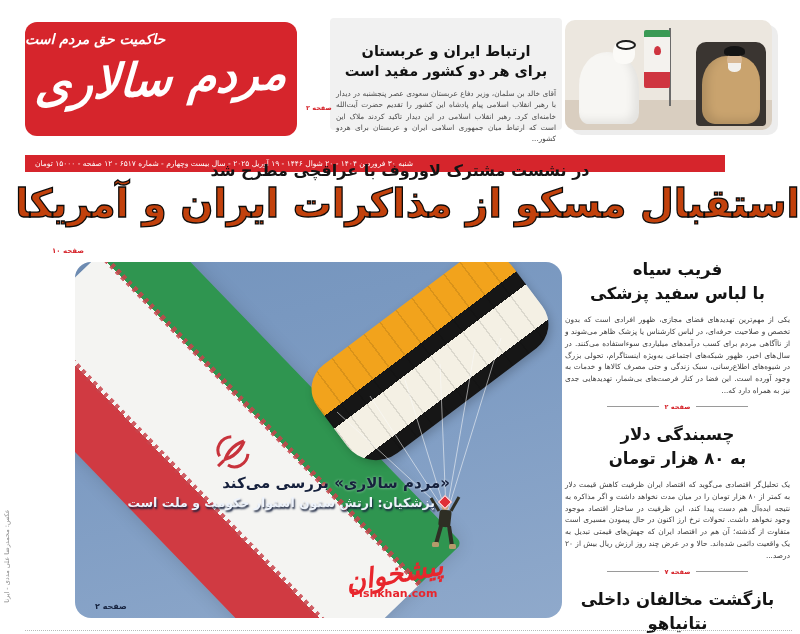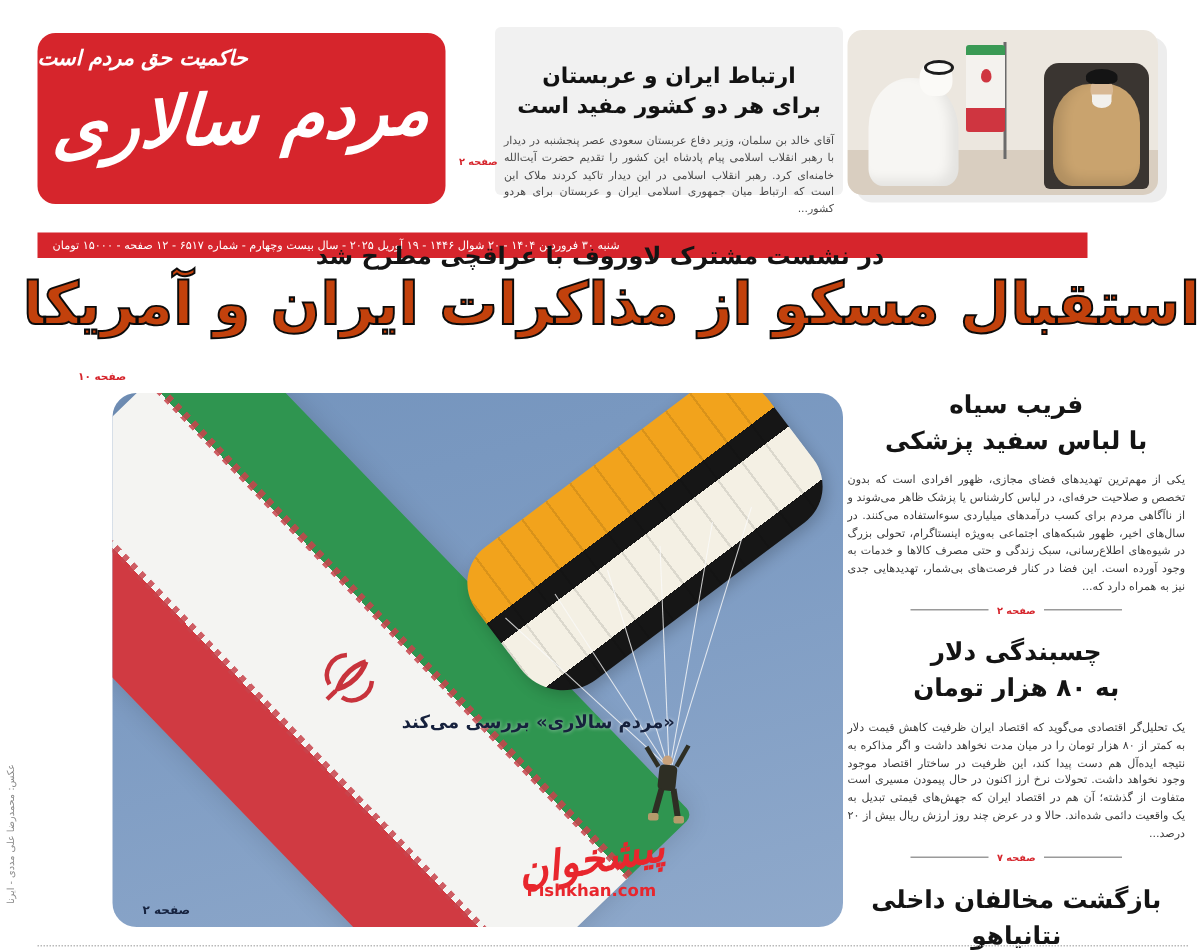--- a/index.html
+++ b/index.html
@@ -75,21 +75,21 @@
   .flag svg{position:absolute;left:46%;top:38%;}
   .chute{position:absolute;left:235px;top:37px;width:240px;height:115px;transform:rotate(-37deg);
             border-radius:30px 36px 30px 36px;
             background:linear-gradient(180deg,#f2a31c 0 36%,#161616 36% 50%,#f4f0e4 50% 86%,#161616 86% 100%);
             box-shadow:0 4px 10px rgba(0,0,0,0.2);}
   .chute .cells{position:absolute;inset:0;border-radius:inherit;
             background:repeating-linear-gradient(90deg,rgba(0,0,0,0.10) 0 1.5px,transparent 1.5px 20px);}
   .photo-lines{position:absolute;left:0;top:0;}
 
   .overlay{position:absolute;right:112px;top:212px;width:362px;text-align:right;direction:rtl;}
-  .overlay .okicker{font-size:12px;font-weight:bold;color:#16213d;
+  .overlay .okicker{font-size:15px;font-weight:bold;color:#16213d;
             text-shadow:0 0 3px rgba(255,255,255,0.55);margin-left:28px;}
   .overlay .oh{font-size:26px;font-weight:bold;color:#ffffff;line-height:1.5;
             text-shadow:2px 3px 2px #1a2440, 0 0 6px rgba(20,30,60,0.5);}
   .overlay .osub{margin-top:3px;font-size:12.5px;font-weight:bold;color:#eef3fb;
             text-shadow:1px 2px 2px #16213d;}
   .overlay .diamond{display:inline-block;width:8px;height:8px;background:#e03038;
             transform:rotate(45deg);margin-left:5px;border:1px solid #fff;}
   .photo-page{position:absolute;left:20px;bottom:7px;font-size:8px;font-weight:bold;color:#16233f;}
   .watermark{position:absolute;left:270px;bottom:18px;text-align:center;color:#e8262d;direction:rtl;}
   .watermark .wfa{font-size:27px;font-weight:bold;font-style:italic;display:block;
@@ -181,20 +181,23 @@
         <line x1="374" y1="264" x2="377" y2="284" stroke="#2e2e24" stroke-width="4"></line>
         <rect x="357" y="280" width="7" height="5" rx="1.5" fill="#b59b6b"></rect>
         <rect x="374" y="282" width="7" height="5" rx="1.5" fill="#b59b6b"></rect>
         <line x1="364" y1="249" x2="356" y2="236" stroke="#2e2e24" stroke-width="3"></line>
         <line x1="376" y1="249" x2="384" y2="235" stroke="#2e2e24" stroke-width="3"></line>
       </g>
     </svg>
 
     <div class="overlay">
       <div class="okicker">«مردم سالاری» بررسی می‌کند</div>
+      <div class="osub">
+        <span class="diamond"></span><span>پزشکیان: ارتش ستون استوار حکومت و ملت است</span>
+      </div>
     </div>
 
     <div class="photo-page rtl">صفحه ۲</div>
 
     <div class="watermark">
       <span class="wfa">پیشخوان</span>
       <span class="wen">Pishkhan.com</span>
     </div>
   </div>
 

